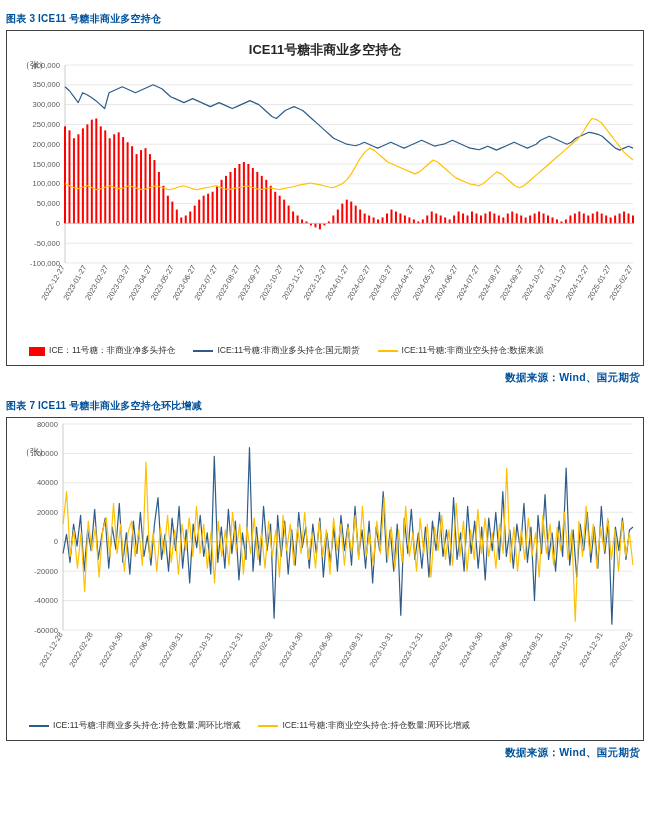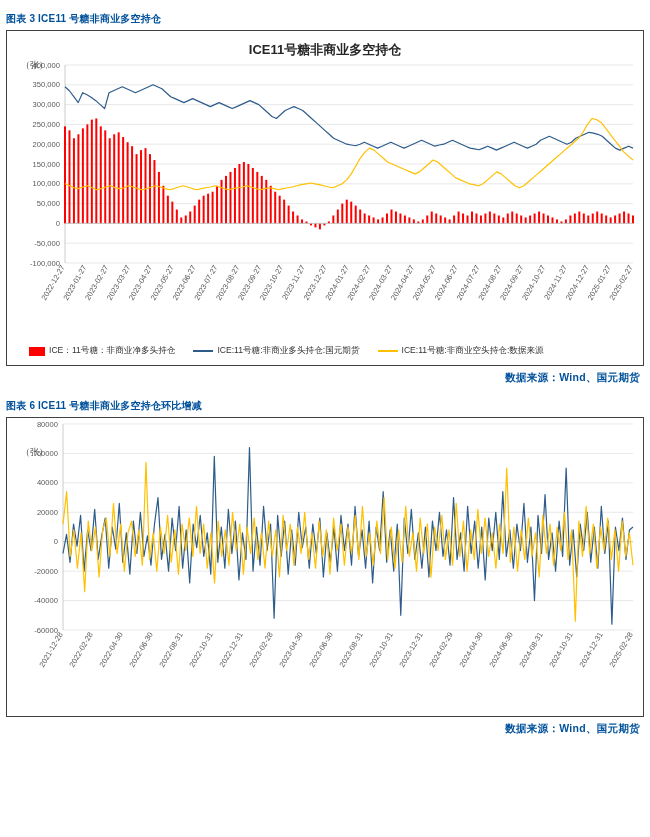--- a/index.html
+++ b/index.html
@@ -325,21 +325,21 @@
         <span class="legend-item">
           <span class="legend-swatch" style="width: 20px; height: 2px; background: rgb(255, 192, 0);"></span>
           <span>ICE:11号糖:非商业空头持仓:数据来源</span>
         </span>
       </div>
   </div>
   <div class="source">数据来源：Wind、国元期货</div>
 </div>
 
 <div class="sec2">
-  <div class="fig-caption">图表 6  ICE11 号糖非商业多空持仓环比增减</div>
+  <div class="fig-caption">图表 7  ICE11 号糖非商业多空持仓环比增减</div>
   <div class="chart-box">
     <div class="unit-label" style="left:14px;top:28px;">（张）</div>
     <div class="plot">
       <svg id="svg2" width="636" height="298">
           <line x1="56" y1="212" x2="626" y2="212" class="gridline"></line>
           <text x="51" y="214.6" text-anchor="end" class="ytick-text">-60000</text>
           <line x1="56" y1="182.57142857142858" x2="626" y2="182.57142857142858" class="gridline"></line>
           <text x="51" y="185.17142857142858" text-anchor="end" class="ytick-text">-40000</text>
           <line x1="56" y1="153.14285714285714" x2="626" y2="153.14285714285714" class="gridline"></line>
           <text x="51" y="155.74285714285713" text-anchor="end" class="ytick-text">-20000</text>
@@ -412,15 +412,25 @@
             <text x="0" y="0" text-anchor="end" class="tick-text">2024-10-31</text>
           </g>
           <g transform="translate(596.00,216) rotate(-60)">
             <text x="0" y="0" text-anchor="end" class="tick-text">2024-12-31</text>
           </g>
           <g transform="translate(626.00,216) rotate(-60)">
             <text x="0" y="0" text-anchor="end" class="tick-text">2025-02-28</text>
           </g>
         </svg>
     </div>
+    <div class="legend" id="legend2">
+        <span class="legend-item">
+          <span class="legend-swatch" style="width: 20px; height: 2px; background: rgb(46, 92, 138);"></span>
+          <span>ICE:11号糖:非商业多头持仓:持仓数量:周环比增减</span>
+        </span>
+        <span class="legend-item">
+          <span class="legend-swatch" style="width: 20px; height: 2px; background: rgb(255, 192, 0);"></span>
+          <span>ICE:11号糖:非商业空头持仓:持仓数量:周环比增减</span>
+        </span>
+      </div>
   </div>
   <div class="source">数据来源：Wind、国元期货</div>
 </div>
 
 </body></html>

